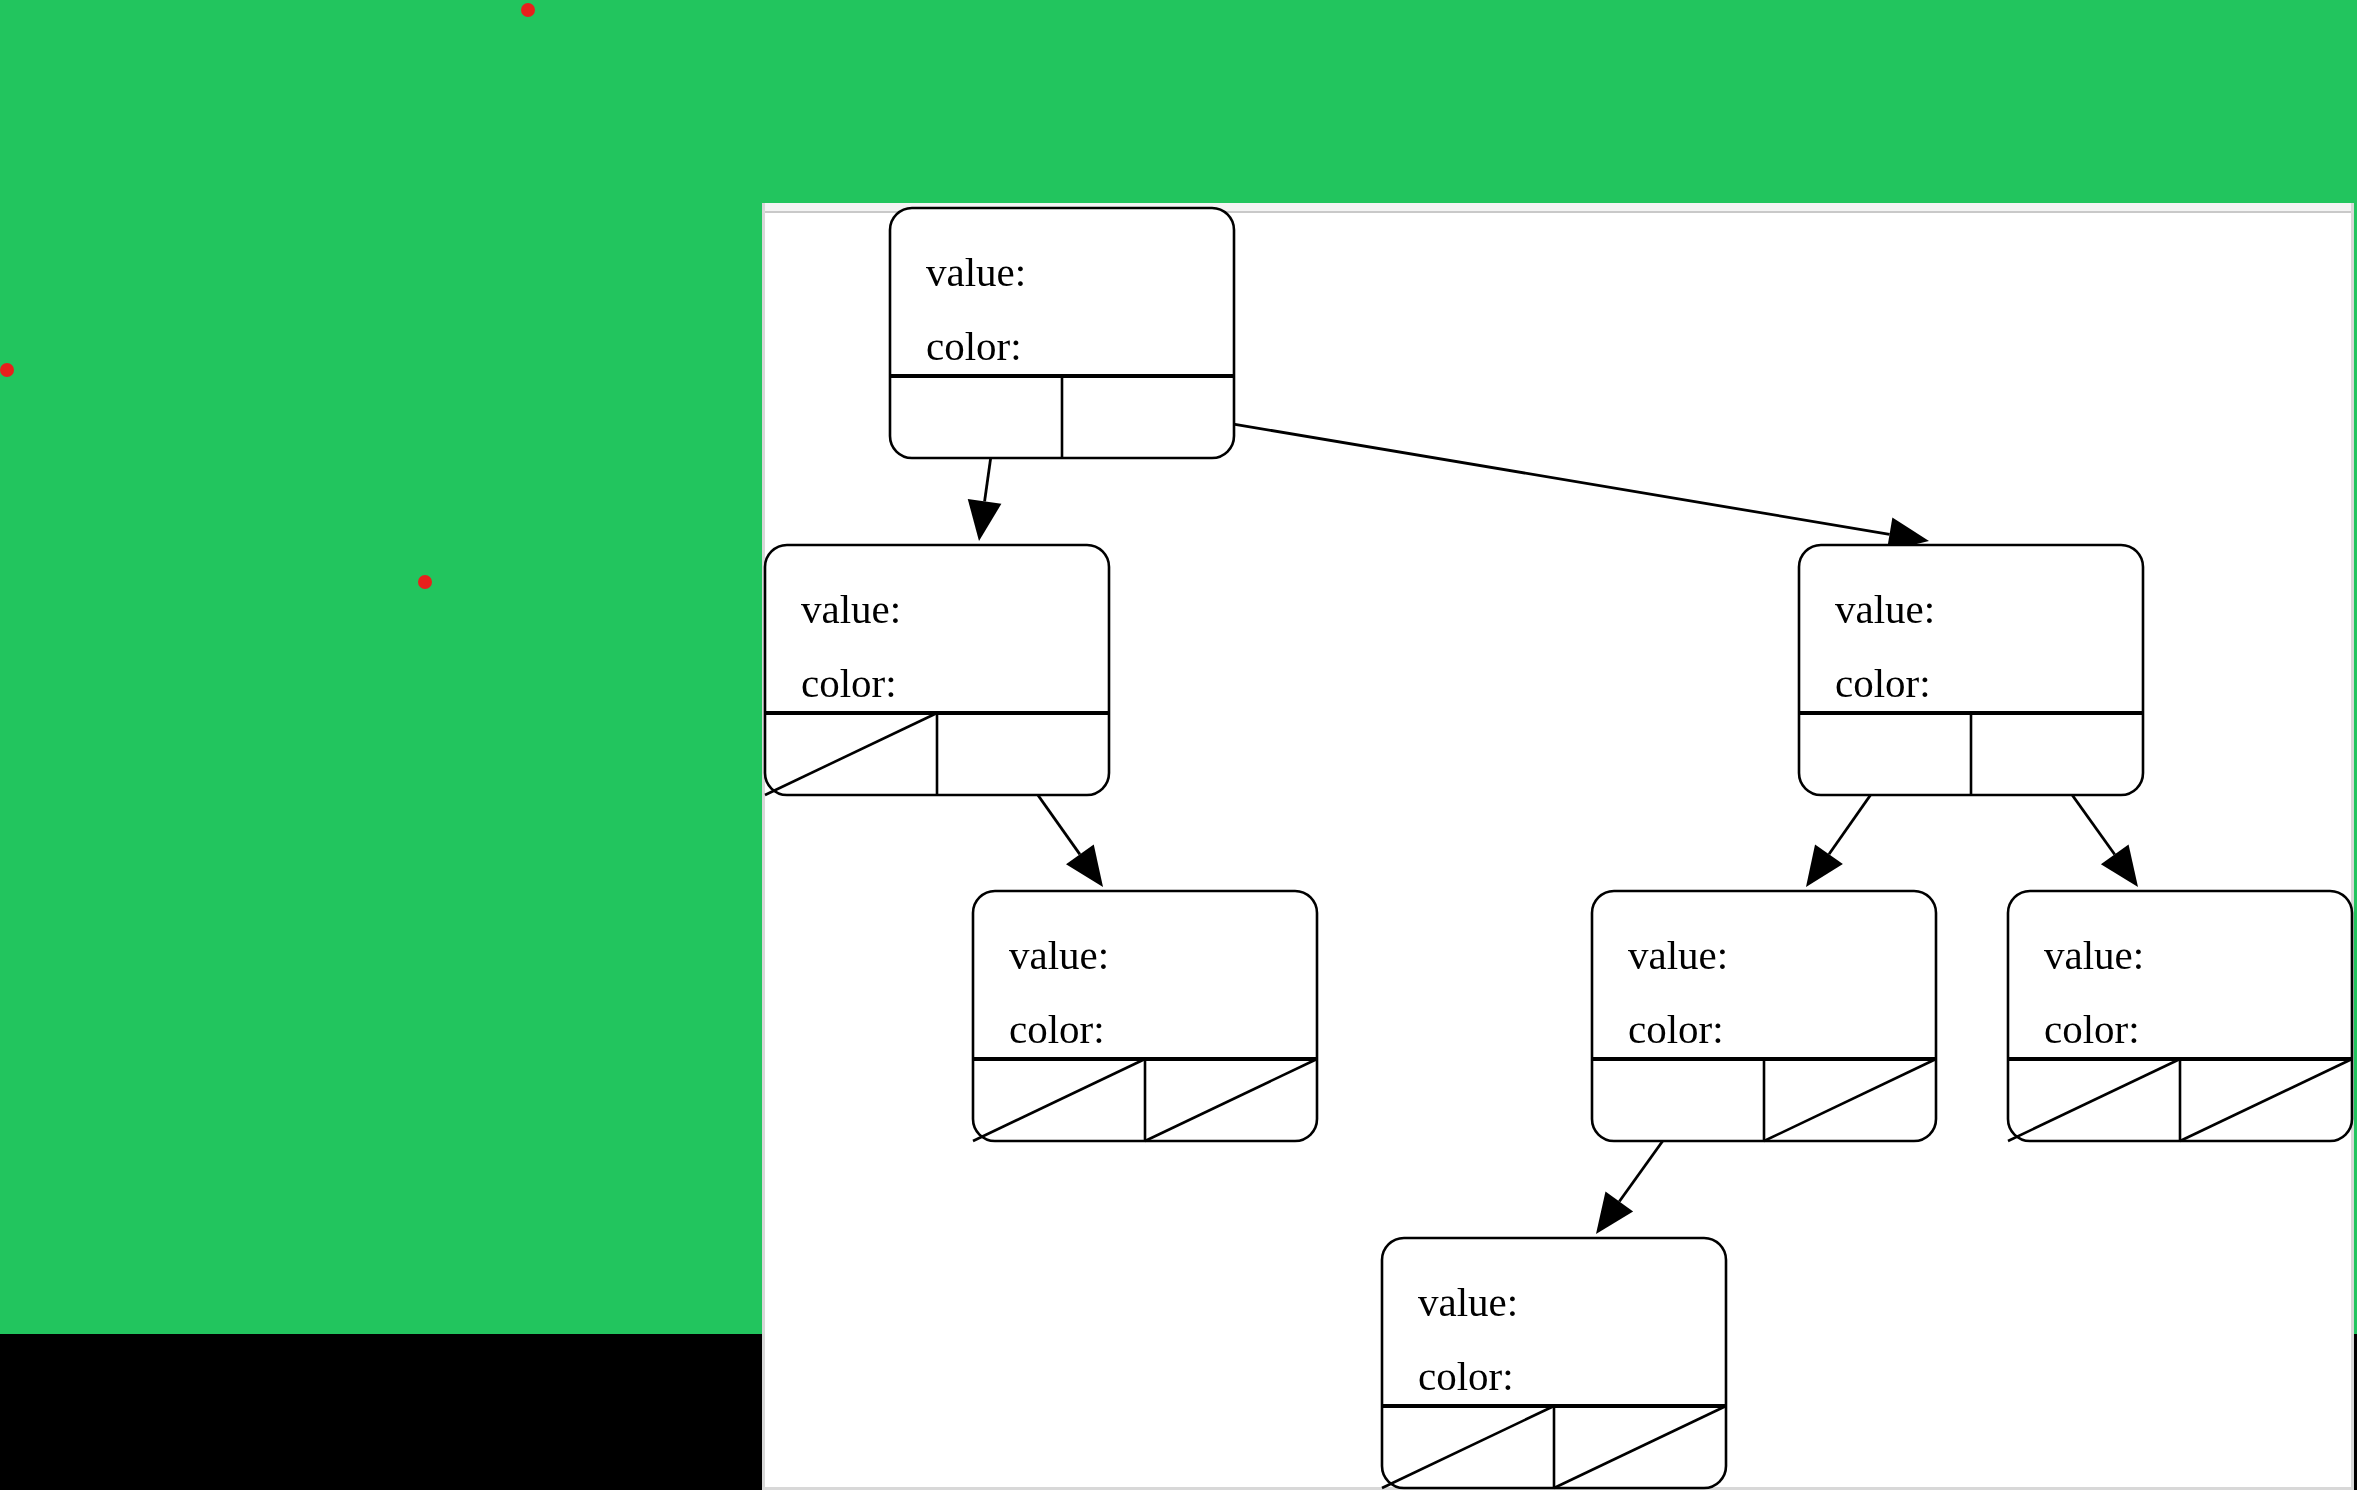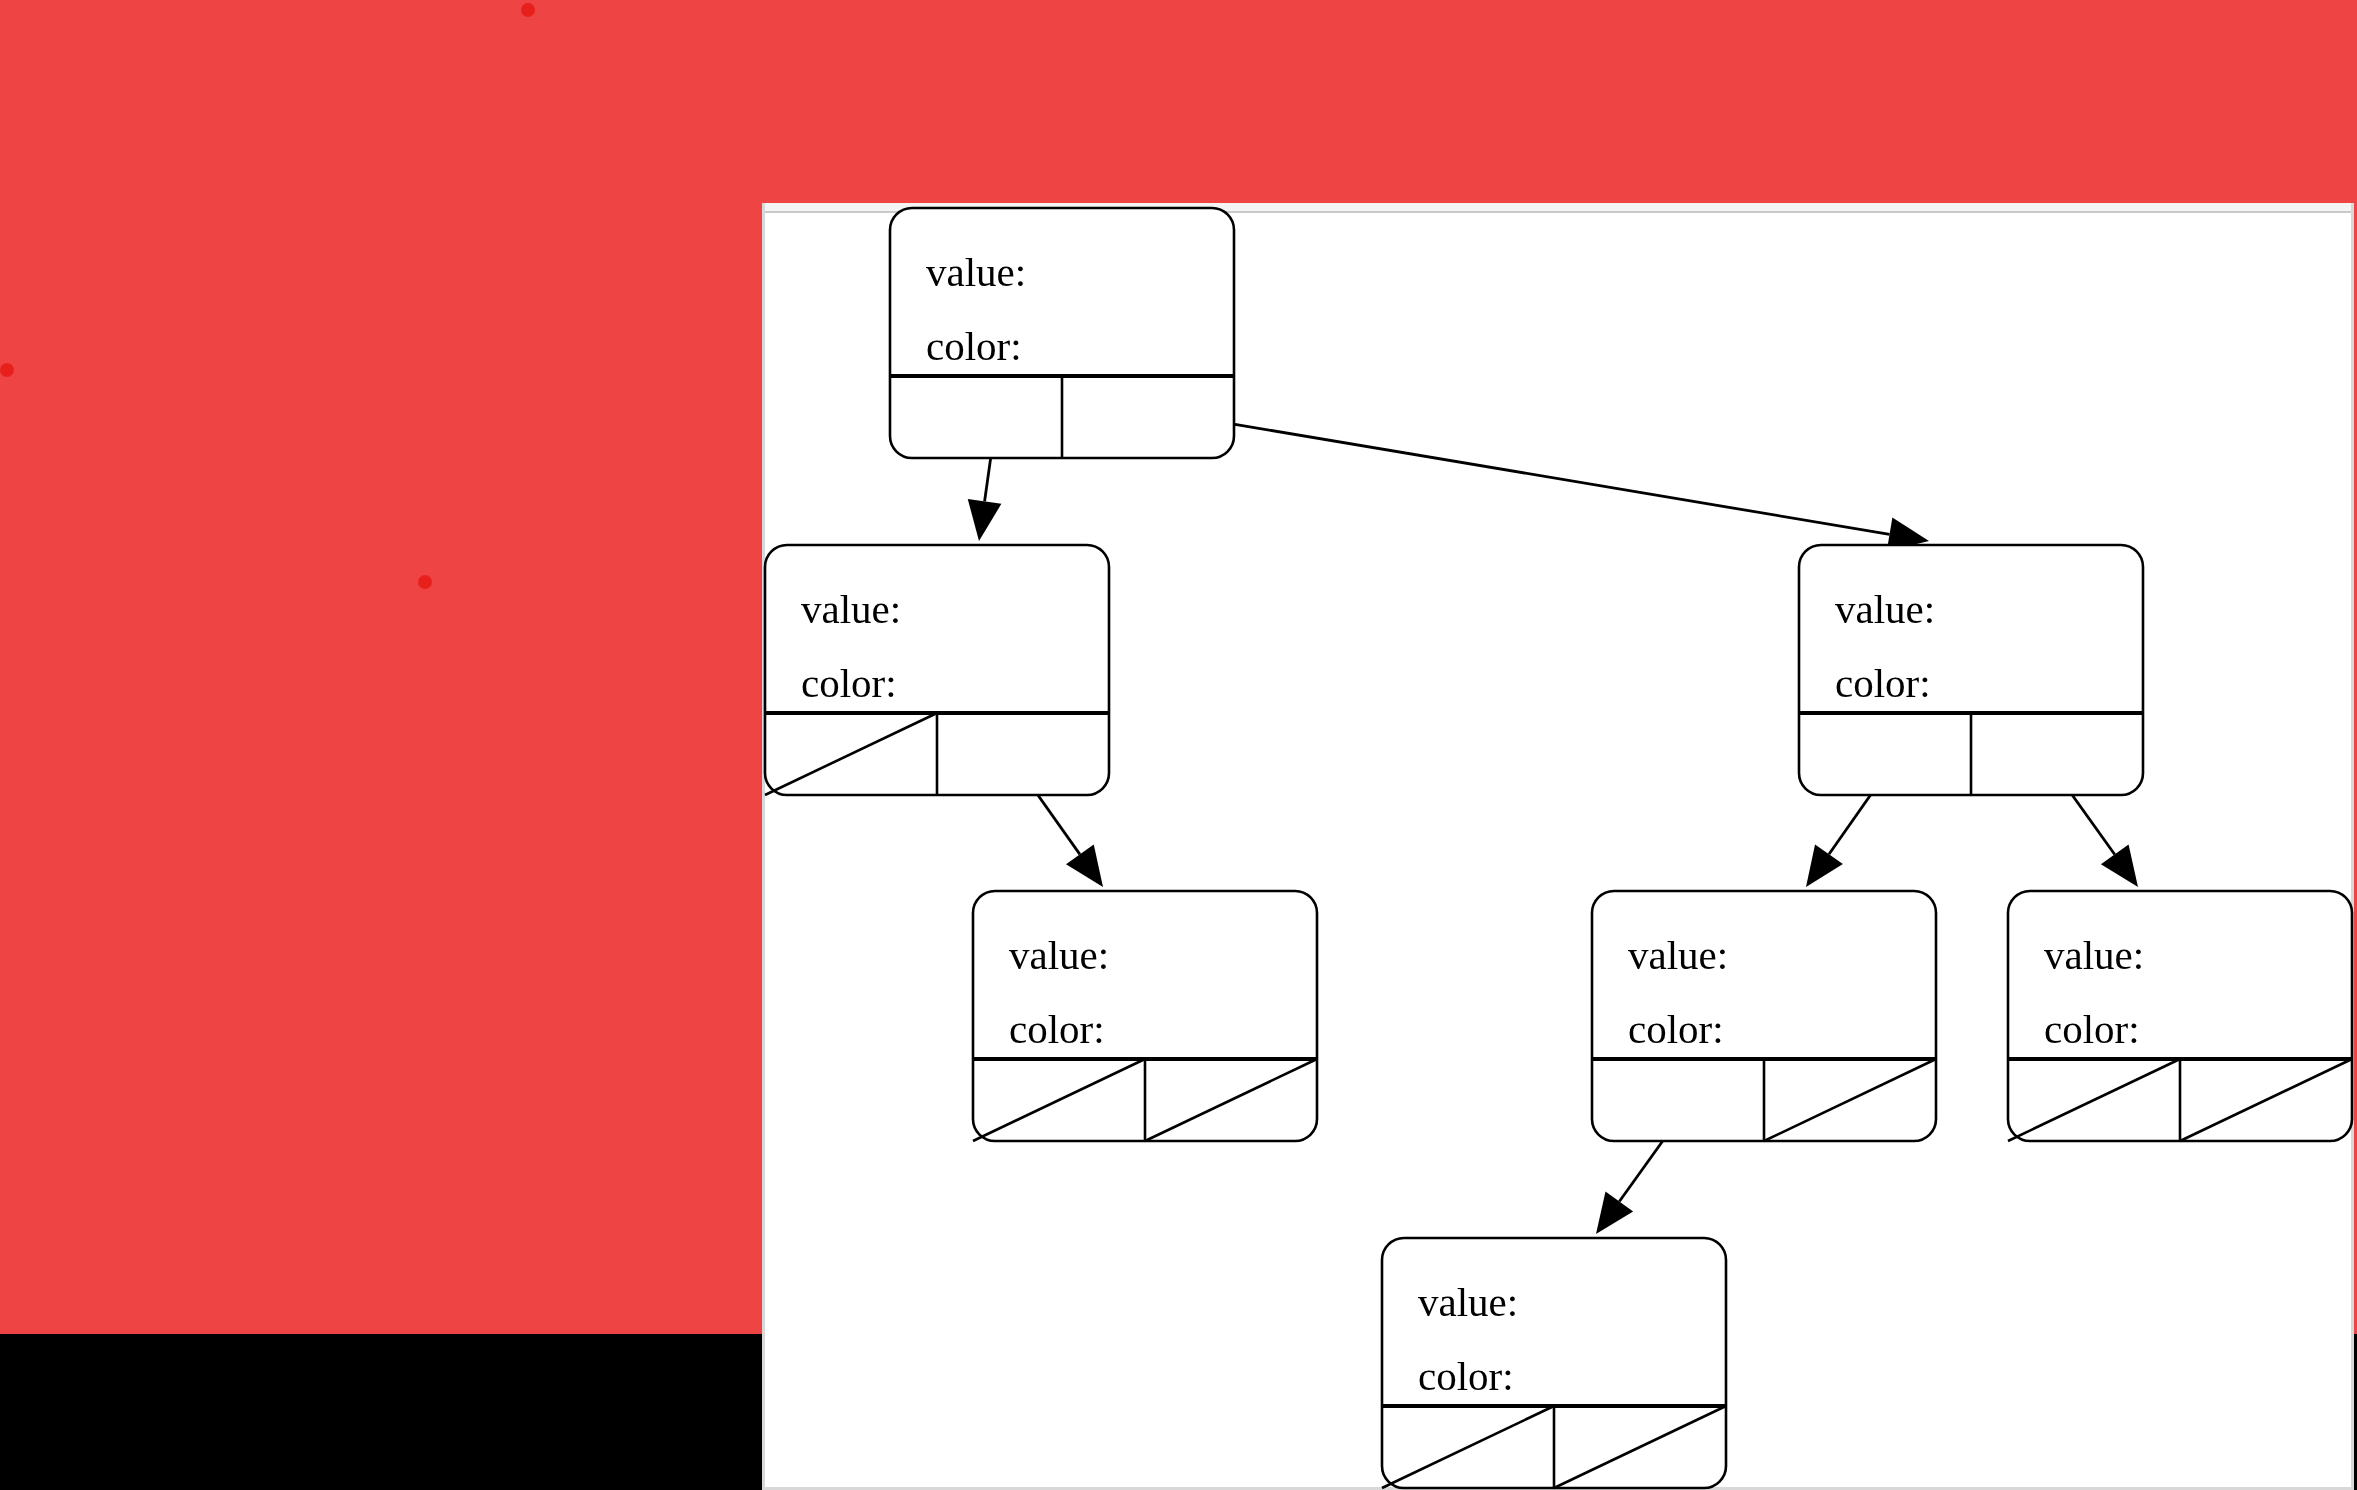--- a/index.html
+++ b/index.html
@@ -12,21 +12,21 @@
     width: 2357px;
     height: 1490px;
     overflow: hidden;
     font-family: "Liberation Serif", "DejaVu Serif", serif;
   }
 
   #screen {
     position: relative;
     width: 2357px;
     height: 1334px;
-    background: #ef4444;
+    background: #22c55e;
   }
 
   
   .marker-dot {
     position: absolute;
     width: 14px;
     height: 14px;
     border-radius: 50%;
     background: #e8201c;
   }

